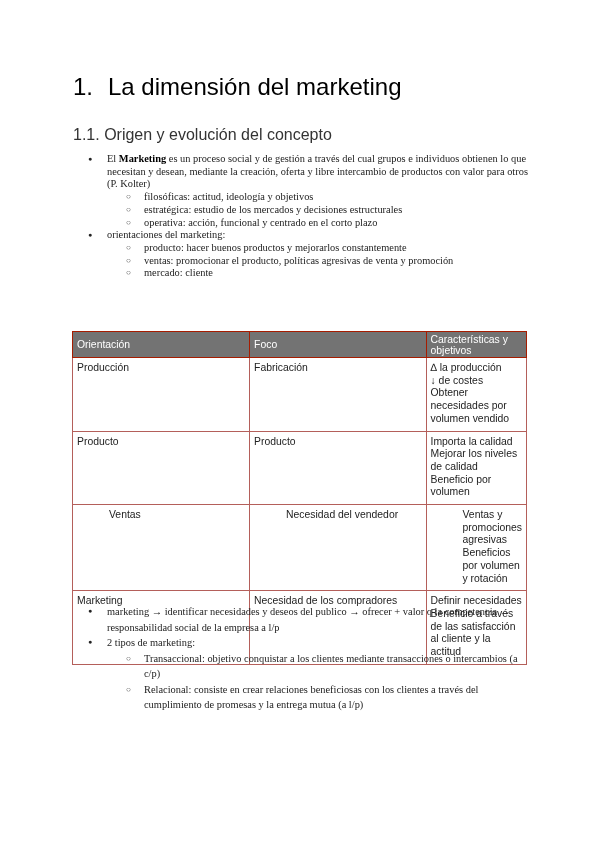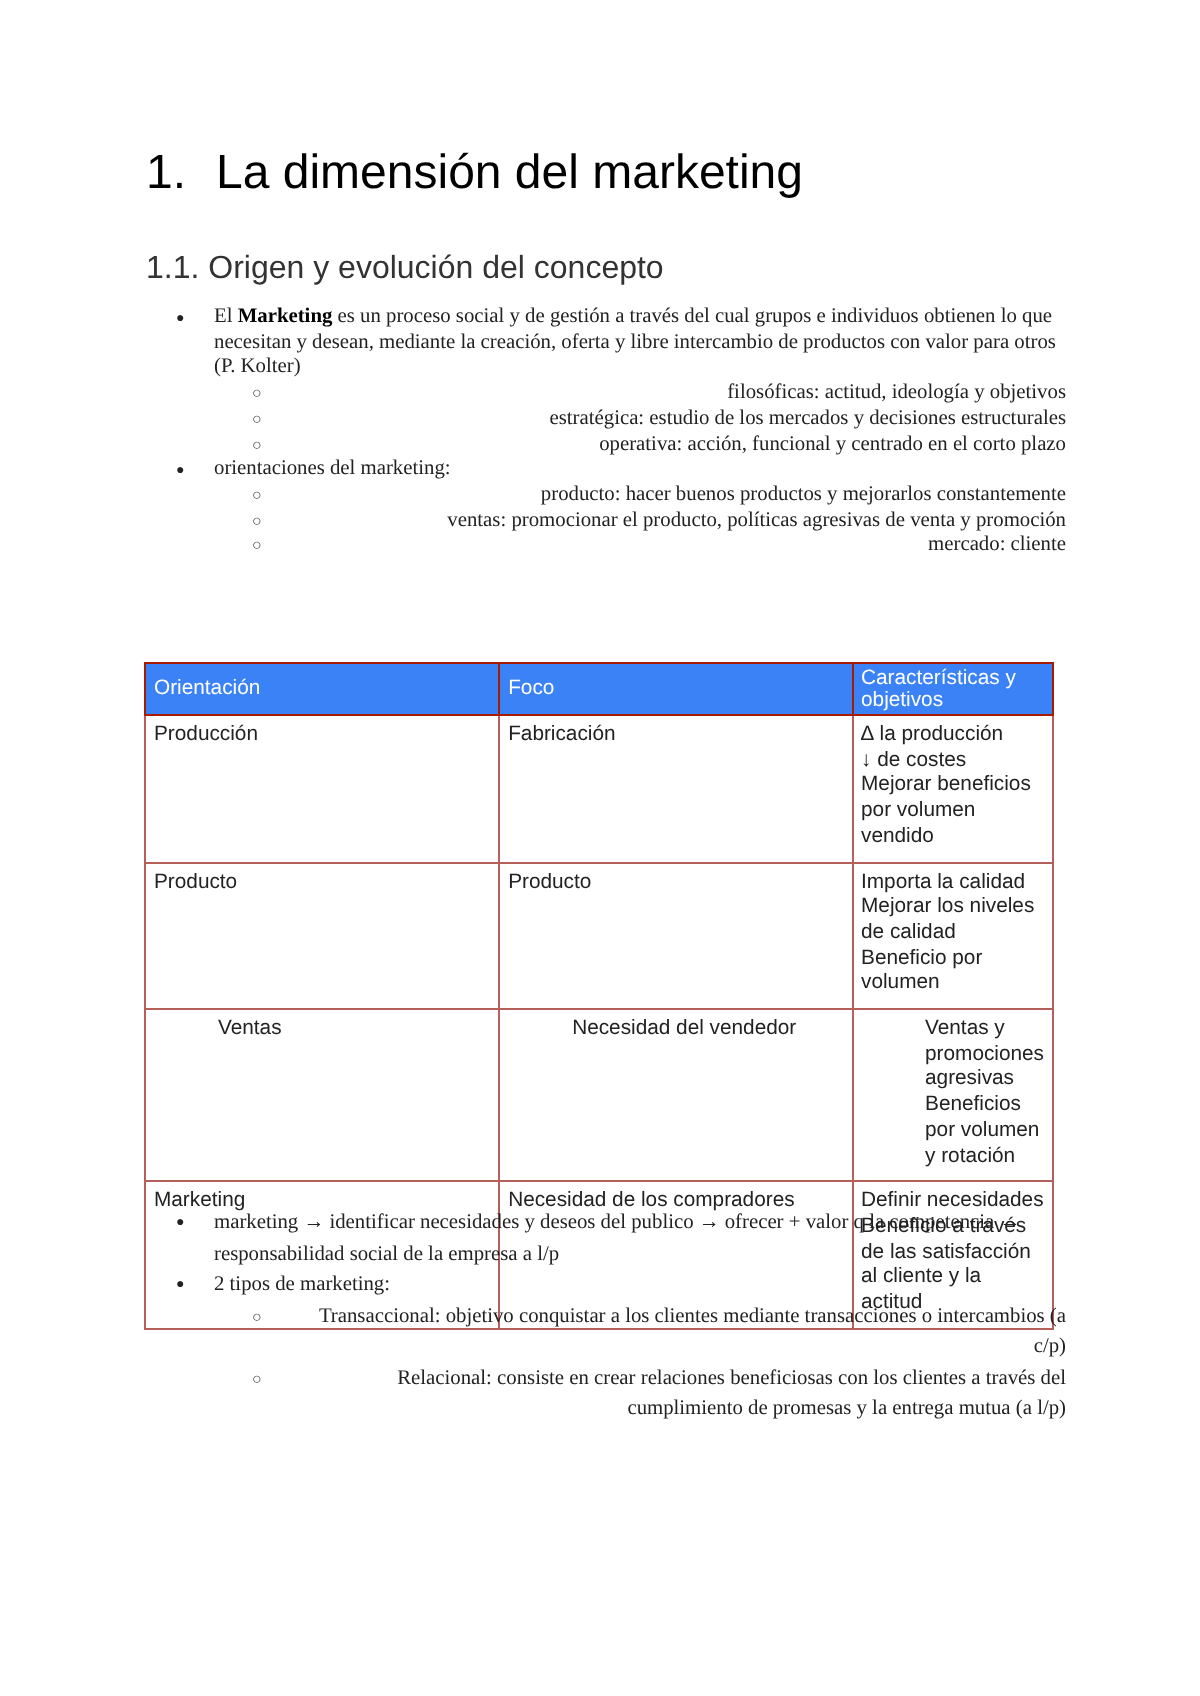--- a/index.html
+++ b/index.html
@@ -22,34 +22,34 @@
   }
   .list {
     position: absolute; left: 73px; width: 460px; margin: 0; padding: 0;
     list-style: none; font-size: 10.4px; line-height: 12.7px; color: #222; font-family: Liberation Serif, serif;
   }
   .list li { position: relative; }
   .l1 { padding-left: 34px; }
   .l1::before {
     content: "●"; position: absolute; left: 15px; top: 0; font-size: 7px; line-height: 12.7px;
   }
-  .l2 { padding-left: 71px; text-align: right; }
+  .l2 { padding-left: 71px; }
   .l2::before {
     content: "○"; position: absolute; left: 53px; top: 0; font-size: 8px; line-height: 12.7px; color: #444;
   }
   .list2 { line-height: 15.5px; }
   .list2 .l1::before, .list2 .l2::before { line-height: 15.5px; }
   b { font-weight: bold; color: #000; }
 
   table {
     position: absolute; left: 72px; top: 331px; width: 455px;
     border-collapse: collapse; font-size: 10.4px; color: #222;
   }
   th {
-    background: #3b82f6; color: #ffffff; font-weight: normal; text-align: left;
+    background: #737373; color: #ffffff; font-weight: normal; text-align: left;
     height: 25px; padding: 0 4px; border: 1px solid #a61c00; vertical-align: middle;
   }
   td {
     border: 1.5px solid #b45f5a; padding: 4px 4px 5px 4px; vertical-align: top;
     line-height: 12.7px;
   }
   td.c1 { width: 144px; }
   td.c2 { width: 142px; }
   .r1 td { height: 51px; }
   .r2 td { height: 51px; }
@@ -85,21 +85,21 @@
         <th>Características y objetivos</th>
       </tr>
     </thead>
     <tbody>
       <tr class="r1">
         <td class="c1">Producción</td>
         <td class="c2">Fabricación</td>
         <td>
           <span class="line">∆ la producción</span>
           <span class="line">↓ de costes</span>
-          <span class="line">Mejorar beneficios por volumen vendido</span>
+          <span class="line">Obtener necesidades por volumen vendido</span>
         </td>
       </tr>
       <tr class="r2">
         <td class="c1">Producto</td>
         <td class="c2">Producto</td>
         <td>
           <span class="line">Importa la calidad</span>
           <span class="line">Mejorar los niveles de calidad</span>
           <span class="line">Beneficio por volumen</span>
         </td>

